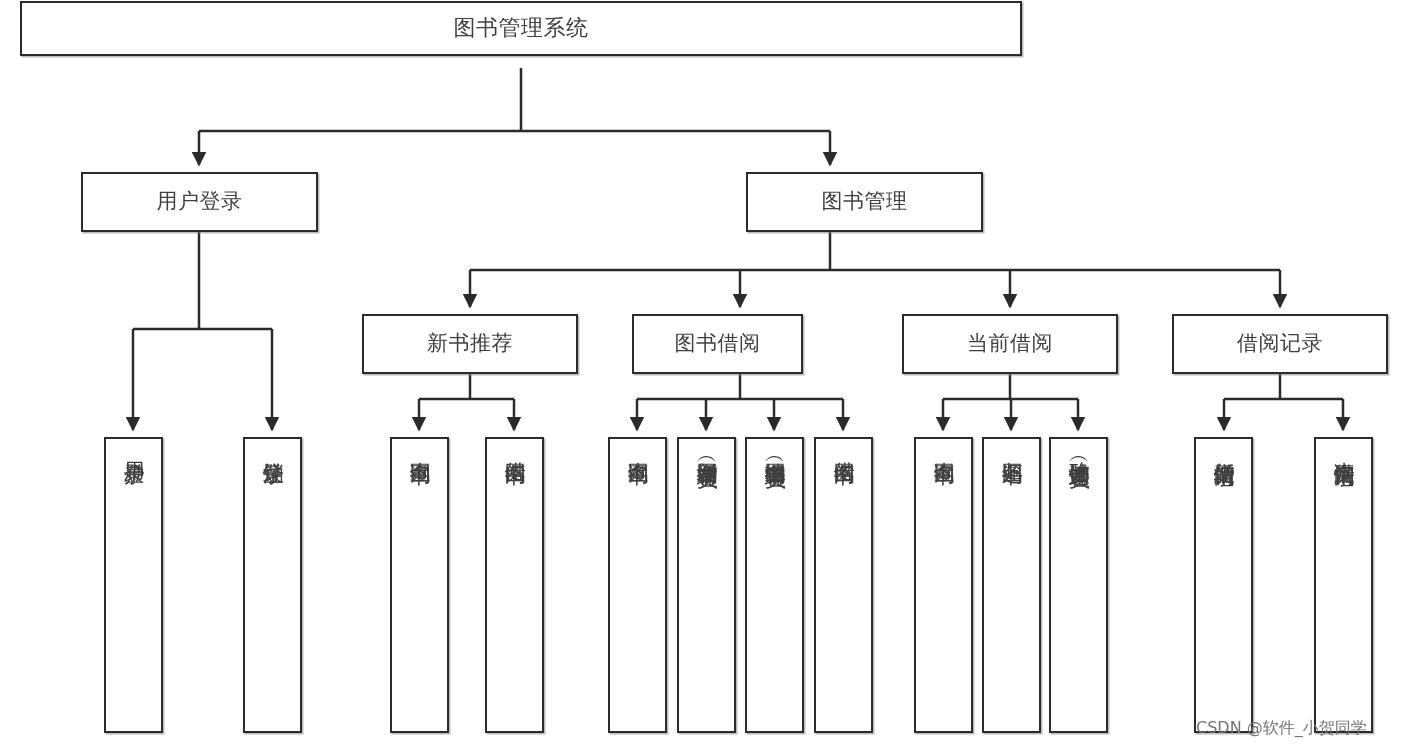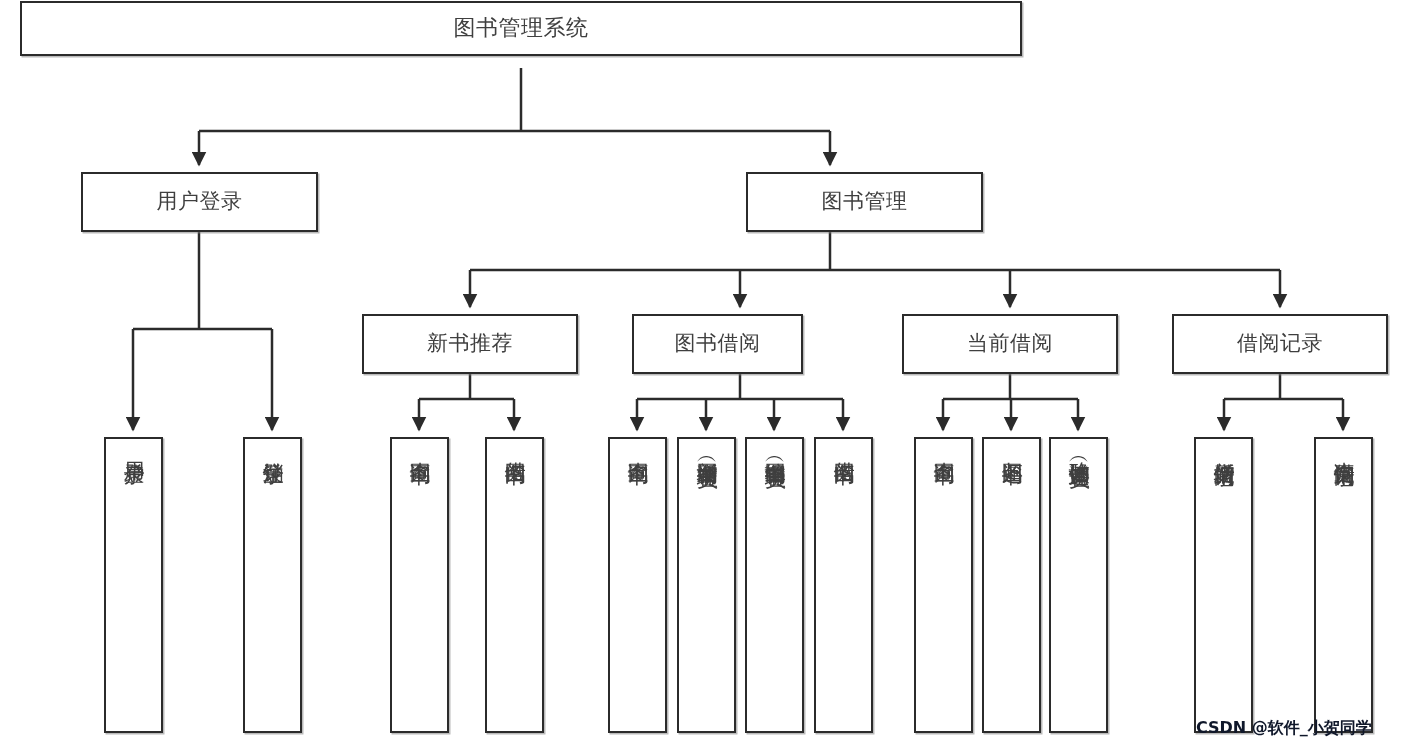--- a/index.html
+++ b/index.html
@@ -62,24 +62,23 @@
     text-orientation: upright;
     font-size: 21px;
     line-height: 1.12;
     letter-spacing: 1px;
     white-space: nowrap;
     max-height: 100%;
   }
   .watermark {
     position: absolute;
     font-size: 16px;
-    color: #0f172a;
+    color: #737373;
     white-space: nowrap;
     user-select: none;
-    font-weight: bold;
   }
 </style>
 </head>
 <body>
 
 <div id="canvas">
 
   <svg class="edges" viewBox="0 0 1405 747" xmlns="http://www.w3.org/2000/svg">
     <defs>
       <marker id="arrow" viewBox="0 0 10 10" refX="9" refY="5" markerWidth="6" markerHeight="6" orient="auto-start-reverse">

